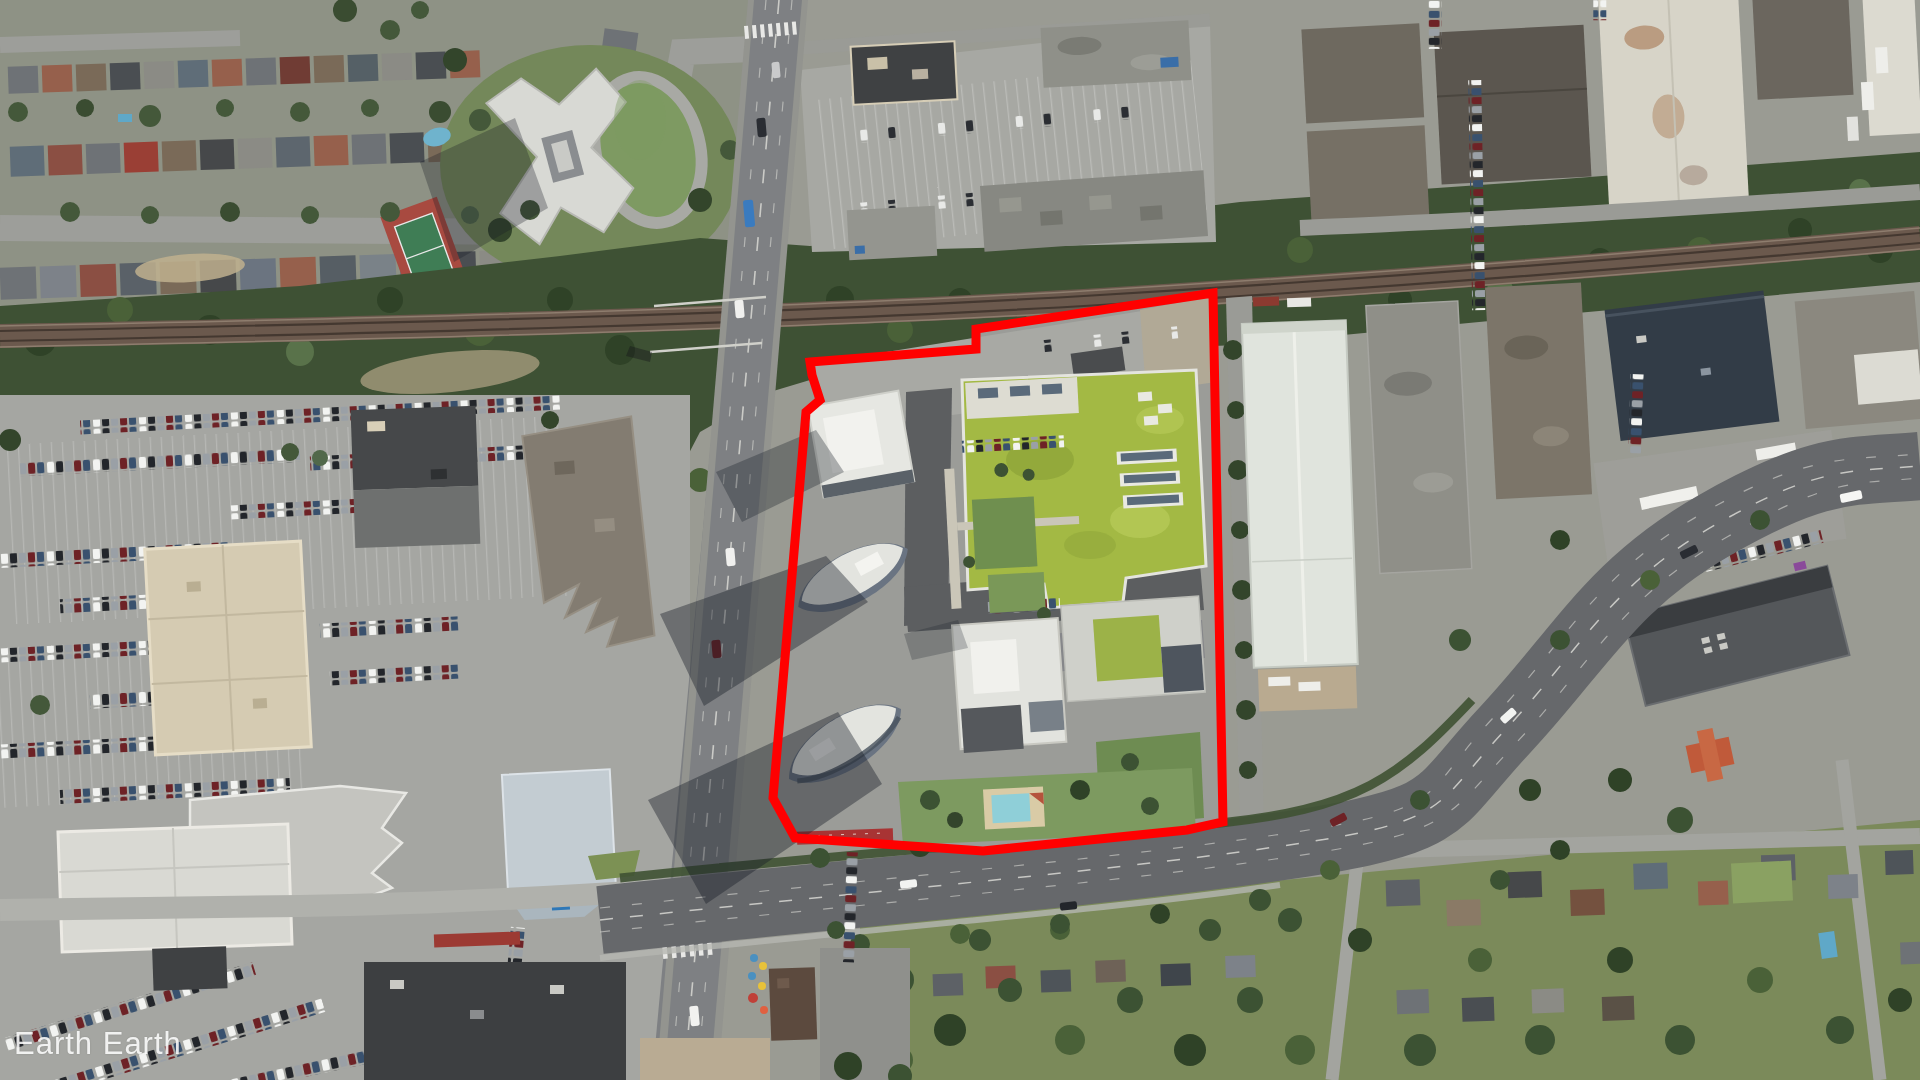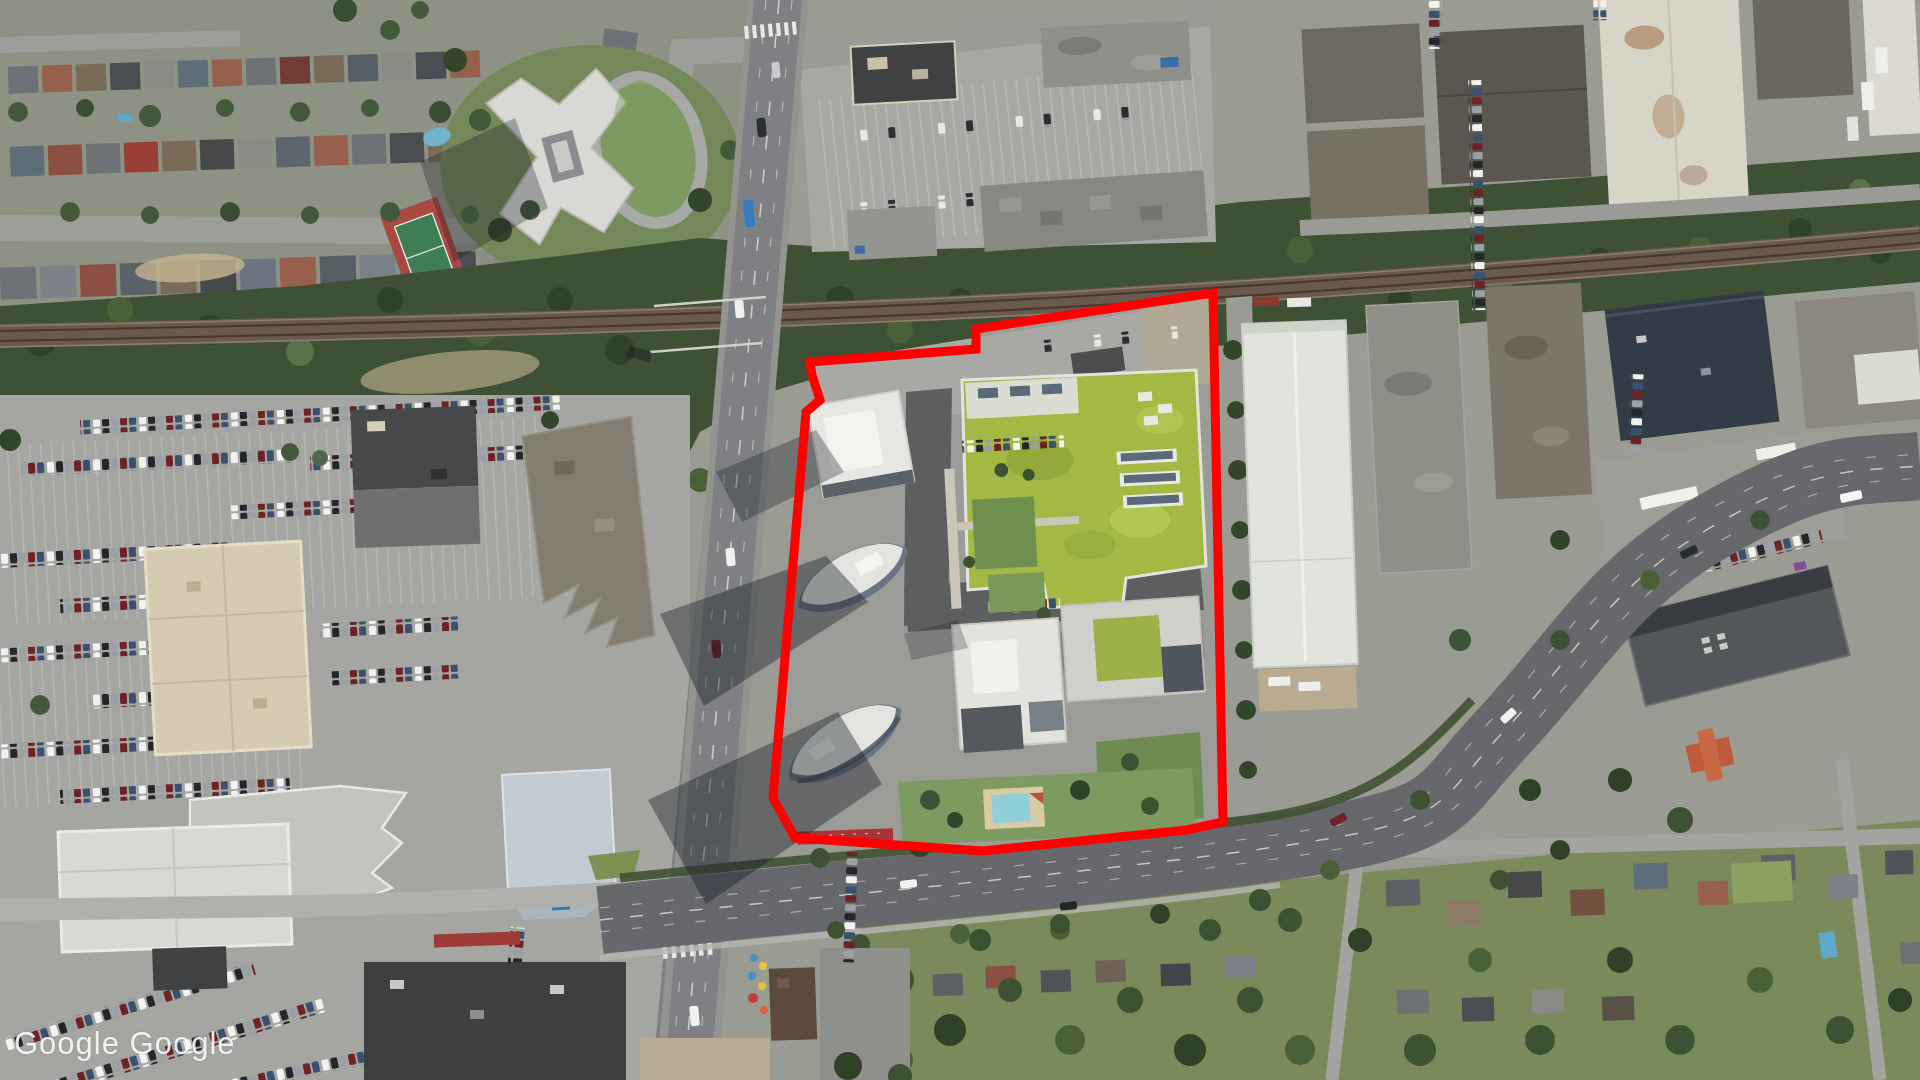--- a/index.html
+++ b/index.html
@@ -659,14 +659,14 @@
     <polygon points="826,556 868,602 704,706 660,614"></polygon>
     <polygon points="838,712 882,784 706,904 648,800"></polygon>
     <polygon points="816,430 844,472 742,522 716,472" opacity="0.8"></polygon>
     <polygon points="515,118 548,208 454,262 420,162" opacity="0.75"></polygon>
     <polygon points="958,620 968,648 912,660 904,634" opacity="0.6"></polygon>
   </g>
 
   <polygon fill="none" stroke-linejoin="miter" points="810,362 976,349 976,329 1213,293 1223,822 1187,830 983,851 795,838 773,798 806,412 820,400 812,375" stroke-width="9" style="stroke: rgb(255, 0, 0);"></polygon>
 </svg>
 
-<div class="watermark">Google Google</div>
+<div class="watermark">Earth Earth</div>
 </div>
 
 </body></html>

